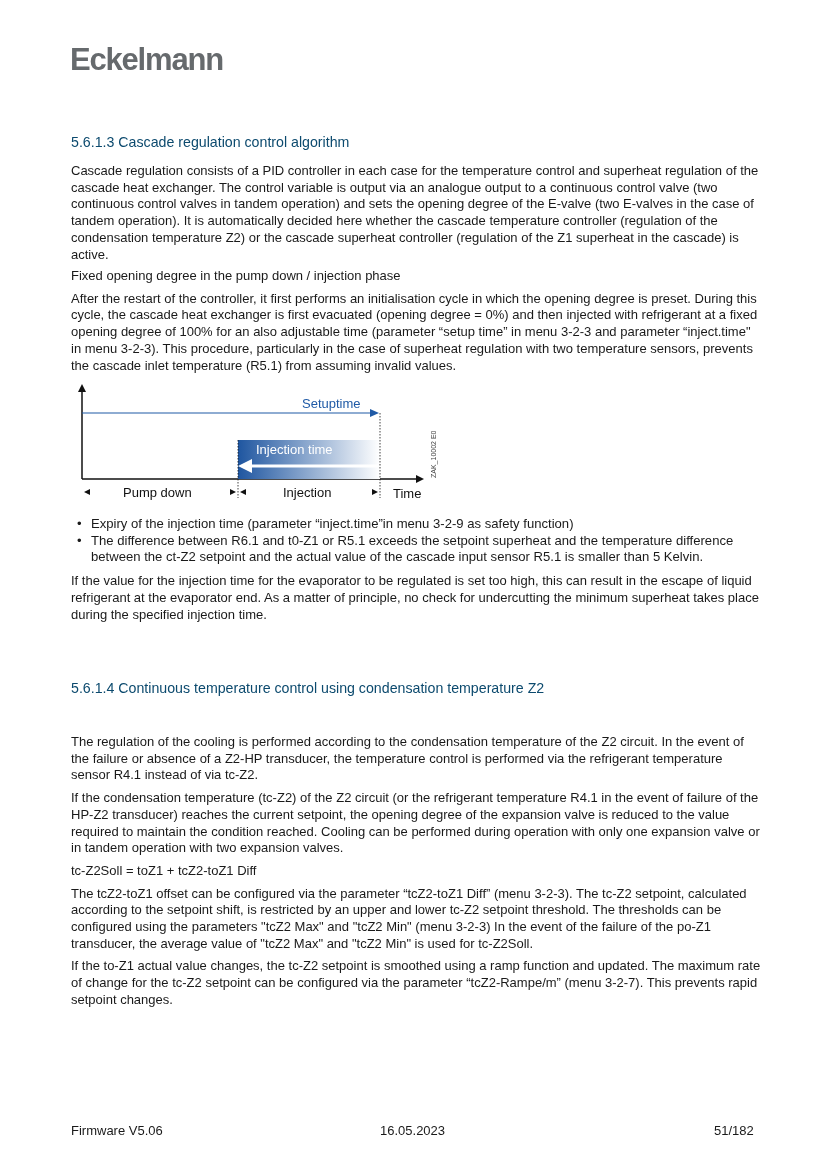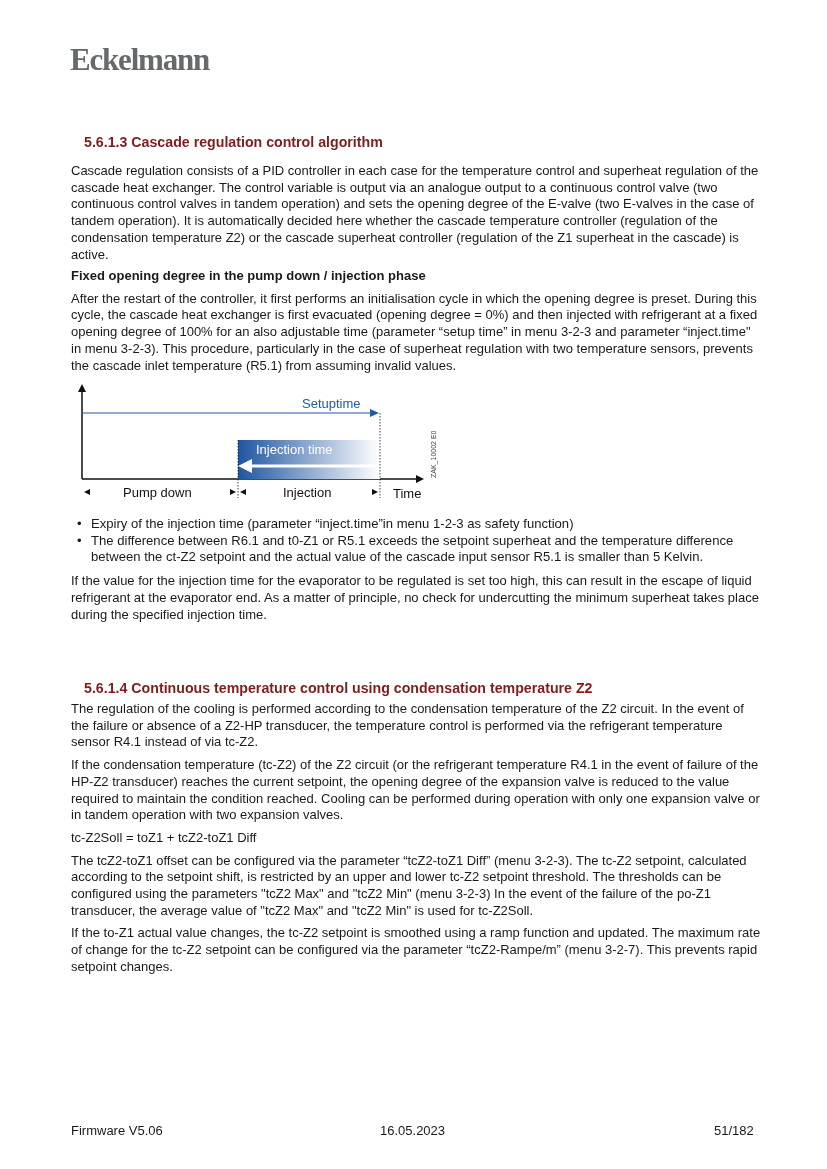--- a/index.html
+++ b/index.html
@@ -1,24 +1,24 @@
 <!DOCTYPE html>
 <html><head>
 <meta charset="utf-8">
 <style>
   html, body { margin: 0; padding: 0; background: #ffffff; }
   body { width: 827px; height: 1169px; position: relative; overflow: hidden;
          font-family: "Liberation Sans", sans-serif; color: #1a1a1a; }
-  .logo { position: absolute; left: 70px; top: 42px; font-family: Liberation Serif, serif;
+  .logo { position: absolute; left: 70px; top: 42px; font-family: Liberation Sans, sans-serif;
           font-weight: bold; font-size: 31px; letter-spacing: -1.2px; color: #666a6d; }
   .content { position: absolute; left: 71px; top: 0; width: 690px; }
-  h2 { position: absolute; left: 13px; margin: 0; font-size: 14.2px; font-weight: bold; color: #7f1d1d; white-space: nowrap; }
+  h2 { position: absolute; left: 0; margin: 0; font-size: 14.2px; font-weight: normal; color: #0c4a6e; white-space: nowrap; }
   p, .sub { margin: 0; font-size: 13px; line-height: 16.7px; }
   .blk { position: absolute; left: 0; width: 690px; }
-  .sub { font-weight: bold; }
+  .sub { font-weight: normal; }
   ul { margin: 0; padding: 0; list-style: none; }
   ul li { position: relative; padding-left: 20px; font-size: 13.1px; line-height: 16.7px; }
   ul li::before { content: "\2022"; position: absolute; left: 6px; top: 0; }
   .diagram { position: absolute; left: 66px; top: 382px; width: 380px; height: 122px; }
   .footer { position: absolute; top: 1123px; font-size: 13px; color: #1a1a1a; }
 </style>
 </head>
 <body>
 
 <div class="logo">Eckelmann</div>
@@ -30,29 +30,29 @@
     <p>Cascade regulation consists of a PID controller in each case for the temperature control and superheat regulation of the cascade heat exchanger. The control variable is output via an analogue output to a continuous control valve (two continuous control valves in tandem operation) and sets the opening degree of the E-valve (two E-valves in the case of tandem operation). It is automatically decided here whether the cascade temperature controller (regulation of the condensation temperature Z2) or the cascade superheat controller (regulation of the Z1 superheat in the cascade) is active.</p>
   </div>
 
   <div class="blk" style="top:268px">
     <div class="sub">Fixed opening degree in the pump down / injection phase</div>
     <p style="margin-top:6px">After the restart of the controller, it first performs an initialisation cycle in which the opening degree is preset. During this cycle, the cascade heat exchanger is first evacuated (opening degree = 0%) and then injected with refrigerant at a fixed opening degree of 100% for an also adjustable time (parameter “setup time” in menu 3-2-3 and parameter “inject.time" in menu 3-2-3). This procedure, particularly in the case of superheat regulation with two temperature sensors, prevents the cascade inlet temperature (R5.1) from assuming invalid values.</p>
   </div>
 
   <div class="blk" style="top:512px">
     <ul style="margin-top:4px">
-      <li>Expiry of the injection time (parameter “inject.time”in menu 1-2-3 as safety function)</li>
+      <li>Expiry of the injection time (parameter “inject.time”in menu 3-2-9 as safety function)</li>
       <li>The difference between R6.1 and t0-Z1 or R5.1 exceeds the setpoint superheat and the temperature difference between the ct-Z2 setpoint and the actual value of the cascade input sensor R5.1 is smaller than 5 Kelvin.</li>
     </ul>
     <p style="margin-top:7px">If the value for the injection time for the evaporator to be regulated is set too high, this can result in the escape of liquid refrigerant at the evaporator end. As a matter of principle, no check for undercutting the minimum superheat takes place during the specified injection time.</p>
   </div>
 
   <h2 style="top:680px">5.6.1.4  Continuous temperature control using condensation temperature Z2</h2>
 
-  <div class="blk" style="top:701px">
+  <div class="blk" style="top:734px">
     <p>The regulation of the cooling is performed according to the condensation temperature of the Z2 circuit. In the event of the failure or absence of a Z2-HP transducer, the temperature control is performed via the refrigerant temperature sensor R4.1 instead of via tc-Z2.</p>
     <p style="margin-top:6px">If the condensation temperature (tc-Z2) of the Z2 circuit (or the refrigerant temperature R4.1 in the event of failure of the HP-Z2 transducer) reaches the current setpoint, the opening degree of the expansion valve is reduced to the value required to maintain the condition reached. Cooling can be performed during operation with only one expansion valve or in tandem operation with two expansion valves.</p>
     <p style="margin-top:6px">tc-Z2Soll = toZ1 + tcZ2-toZ1 Diff</p>
     <p style="margin-top:6px">The tcZ2-toZ1 offset can be configured via the parameter “tcZ2-toZ1 Diff” (menu 3-2-3). The tc-Z2 setpoint, calculated according to the setpoint shift, is restricted by an upper and lower tc-Z2 setpoint threshold. The thresholds can be configured using the parameters "tcZ2 Max" and "tcZ2 Min" (menu 3-2-3) In the event of the failure of the po-Z1 transducer, the average value of "tcZ2 Max" and "tcZ2 Min" is used for tc-Z2Soll.</p>
     <p style="margin-top:6px">If the to-Z1 actual value changes, the tc-Z2 setpoint is smoothed using a ramp function and updated. The maximum rate of change for the tc-Z2 setpoint can be configured via the parameter “tcZ2-Rampe/m” (menu 3-2-7). This prevents rapid setpoint changes.</p>
   </div>
 </div>
 
 <svg class="diagram" viewBox="0 0 380 122">
   <defs>

